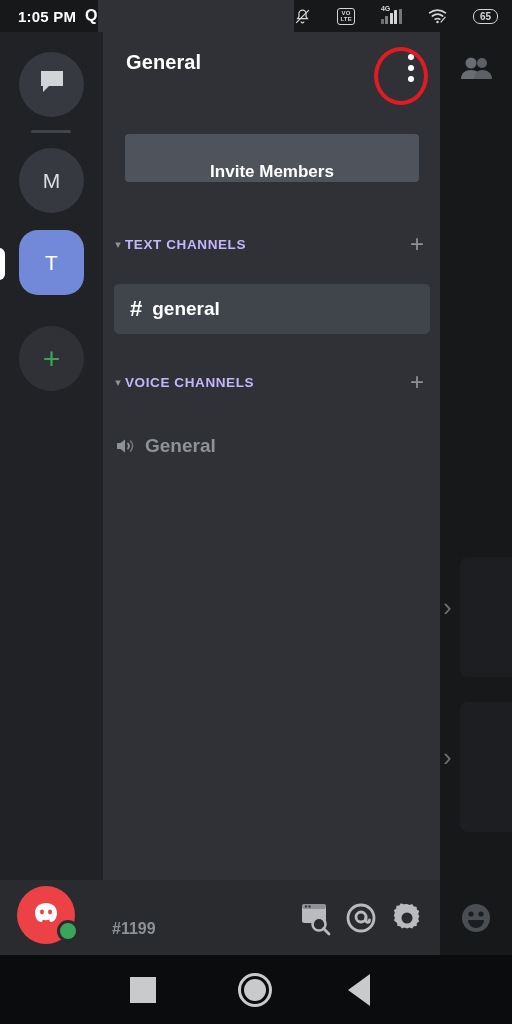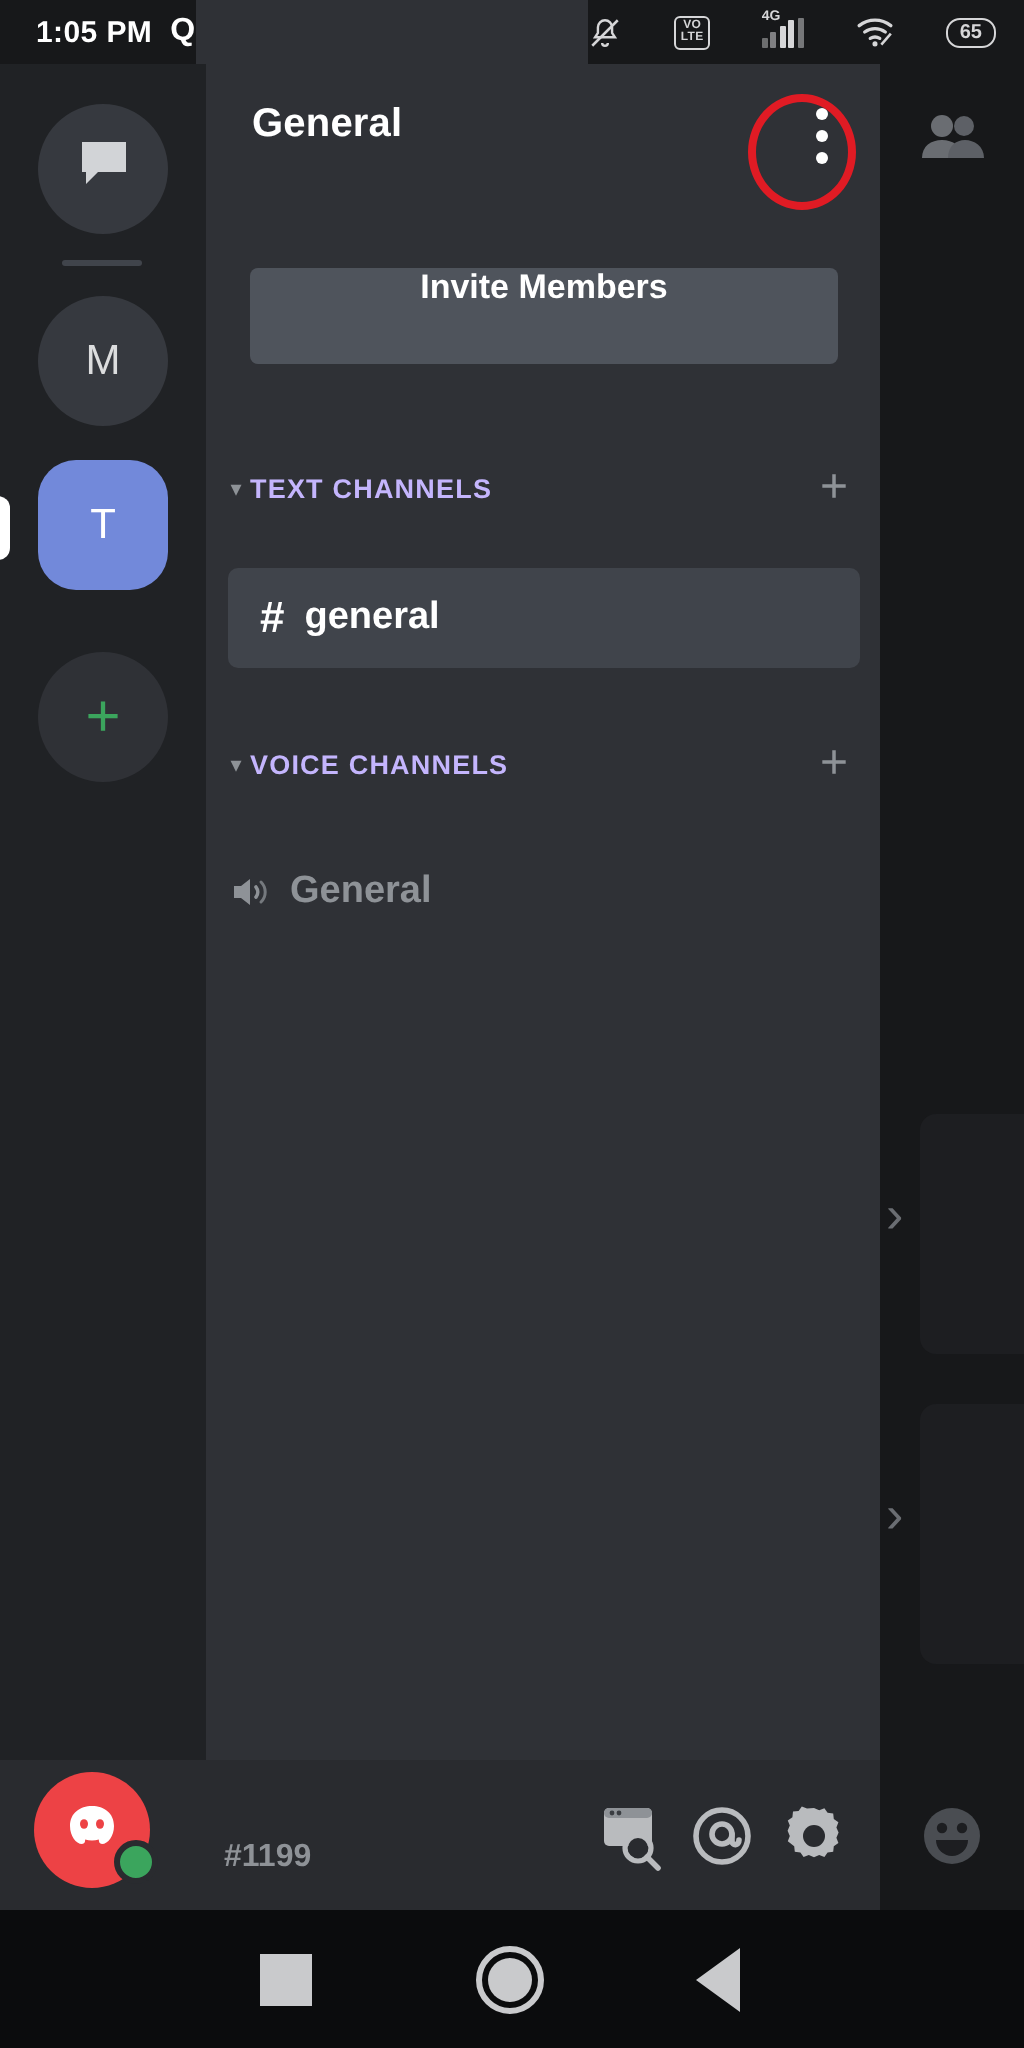--- a/index.html
+++ b/index.html
@@ -92,21 +92,21 @@
   #overflow-btn span {
     display:block; width:6px; height:6px; border-radius:50%; background:#fff;
   }
   #annot-circle {
     position:absolute; left:271px; top:15px; width:54px; height:58px;
     border:4px solid #e01b24; border-radius:50%; z-index:35; pointer-events:none;
   }
   #invite-btn {
     position:absolute; left:22px; top:102px; width:294px; height:48px;
     background:#4f545c; border-radius:4px;
-    display:flex; align-items:flex-start; justify-content:center;
+    display:flex; align-items:flex-end; justify-content:center;
     color:#fff; font-size:17px; font-weight:bold;
   }
   .sect {
     position:absolute; left:0; width:337px; height:26px;
     display:flex; align-items:center;
   }
   .sect .chev {
     margin-left:8px; width:14px; color:#8e9297; font-size:11px; text-align:center;
   }
   .sect .sect-label {

